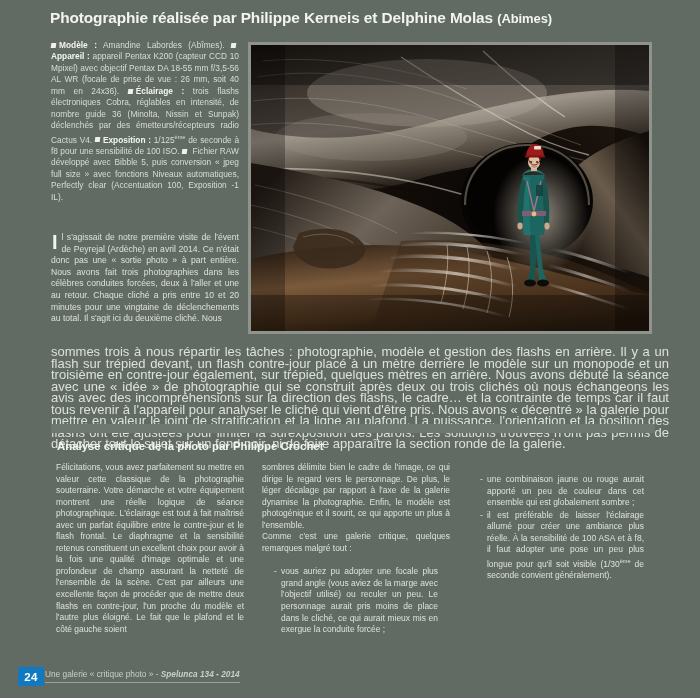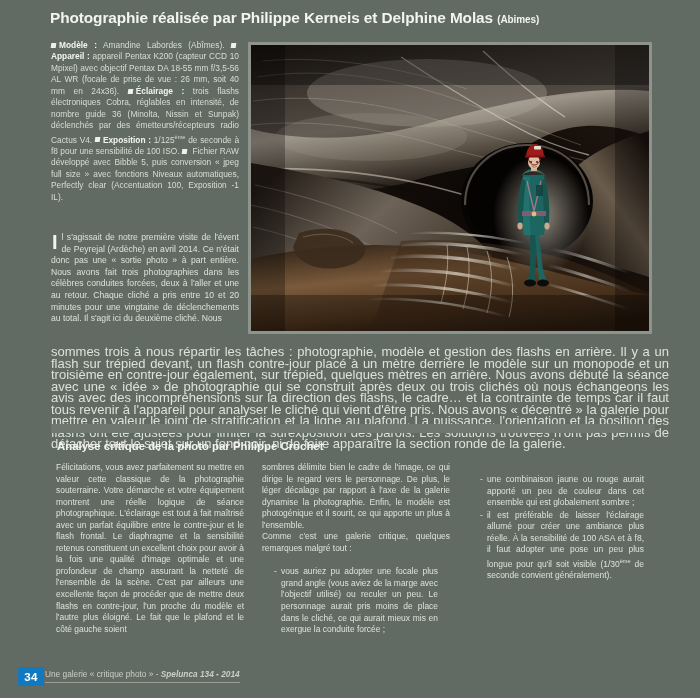--- a/index.html
+++ b/index.html
@@ -34,21 +34,21 @@
   }
   .doc-title {
     font-size: 15.4px;
     font-weight: bold;
     color: #f2f4f1;
     letter-spacing: -0.1px;
     white-space: nowrap;
     line-height: 20px;
   }
   .doc-title .paren {
-    font-size: 10px;
+    font-size: 13px;
     font-weight: bold;
   }
 
   
   .tech-col {
     position: absolute;
     left: 51px;
     top: 40px;
     width: 188px;
     font-size: 8.35px;
@@ -412,17 +412,17 @@
 
     <div class="crit-col col3">
       <ul class="bullets">
         <li>une combinaison jaune ou rouge aurait apporté un peu de couleur dans cet ensemble qui est globalement sombre ;</li>
         <li><span>il est préférable de laisser l'éclairage allumé pour créer une ambiance plus réelle. À la sensibilité de 100 ASA et à f8, il faut adopter une pose un peu plus longue pour qu'il soit visible (1/30</span><sup class="ord">ème</sup><span> de seconde convient généralement).</span></li>
       </ul>
     </div>
   </div>
 
   <div class="footer">
-    <div class="page-num">34</div>
+    <div class="page-num">24</div>
     <div class="footer-text"><span>Une galerie « critique photo » - </span><i>Spelunca 134 - 2014</i></div>
   </div>
 
 </div>
 
 </body></html>

